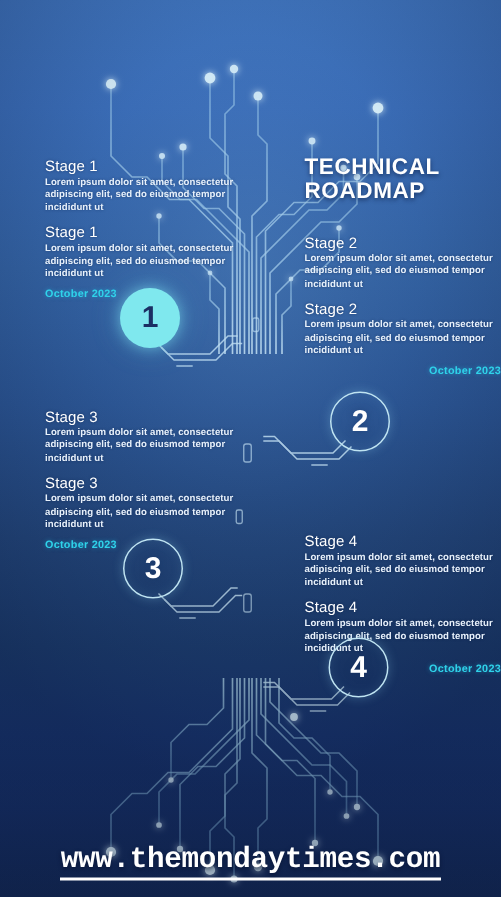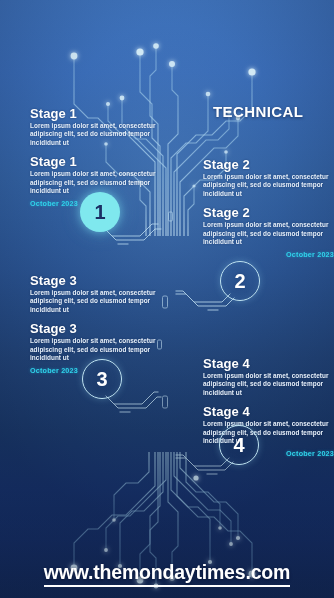--- a/index.html
+++ b/index.html
@@ -32,40 +32,40 @@
   .circuit { position:absolute; left:0; top:0; }
   #circuit-top { width:334px; height:240px; top:-4px; }
   #circuit-bottom { width:334px; height:160px; top:452px; }
   #circuit-trunk { width:334px; height:598px; top:0; }
 
   
   .col { position:absolute; }
   .col-left  { left:30px; width:130px; text-align:left; }
   .col-right { left:203px; width:131px; text-align:left; }
   .stage-title {
-    font-size:13px; font-weight:bold; color:#ffffff;
+    font-size:10px; font-weight:normal; color:#ffffff;
     letter-spacing:0.1px; margin-bottom:1px;
     text-shadow:0 0 2px rgba(10,30,70,0.55);
   }
   .stage-body {
     font-size:6.4px; line-height:8.4px; color:#e8f1fb;
     font-weight:600; letter-spacing:0.05px;
     text-shadow:0 0 2px rgba(10,30,70,0.45);
   }
   .stage-group + .stage-group { margin-top:7px; }
   .stage-date {
     font-size:7.2px; font-weight:bold; color:#2fd3ea;
     margin-top:4px; letter-spacing:0.2px;
     text-shadow:0 0 3px rgba(40,200,235,0.5);
   }
   .date-right { text-align:right; }
 
   
   #title {
-    position:absolute; left:213px; top:104px; width:120px;
+    position:absolute; left:203px; top:104px; width:120px;
     font-size:15px; line-height:16px; font-weight:bold; color:#ffffff;
     letter-spacing:0.4px;
     text-shadow:0 1px 3px rgba(8,24,60,0.6);
   }
 
   
   .badge {
     position:absolute; width:40px; height:40px; border-radius:50%;
     display:flex; align-items:center; justify-content:center;
     font-size:20px; font-weight:bold; line-height:1;
@@ -77,21 +77,21 @@
   .badge-outline {
     border:1.4px solid #bfe4f2; color:#ffffff;
     background:transparent;
     box-shadow:0 0 7px rgba(150,220,245,0.28), inset 0 0 7px rgba(150,220,245,0.10);
     text-shadow:0 0 4px rgba(20,50,100,0.5);
   }
 
   
   #footer {
     position:absolute; left:0; bottom:0; width:334px; height:48px;
-    display:flex; align-items:center; justify-content:center;
+    display:flex; align-items:center; justify-content:center;font-family:Liberation Mono, monospace;
   }
   #footer-url {
     font-size:19.5px; font-weight:bold; color:#ffffff;
     letter-spacing:-0.2px;
     border-bottom:2.4px solid #ffffff; padding-bottom:1px;
     text-shadow:0 1px 3px rgba(5,15,45,0.7);
   }
 </style>
 </head>
 <body>
@@ -240,20 +240,21 @@
       <circle cx="220" cy="76" r="1.8" opacity="0.8"></circle>
       <circle cx="114" cy="68" r="1.8" opacity="0.8"></circle>
       <circle cx="196" cy="26" r="2.6" opacity="0.9"></circle>
     </g>
   </svg>
 
   <div class="vignette"></div>
 
   <div id="title">
     <div>TECHNICAL</div>
+    <div>ROADMAP</div>
   </div>
 
   <div class="col col-left" style="top:106px;">
     <div class="stage-group">
       <div class="stage-title">Stage 1</div>
       <div class="stage-body">Lorem ipsum dolor sit amet, consectetur adipiscing elit, sed do eiusmod tempor incididunt ut</div>
     </div>
     <div class="stage-group">
       <div class="stage-title">Stage 1</div>
       <div class="stage-body">Lorem ipsum dolor sit amet, consectetur adipiscing elit, sed do eiusmod tempor incididunt ut</div>

